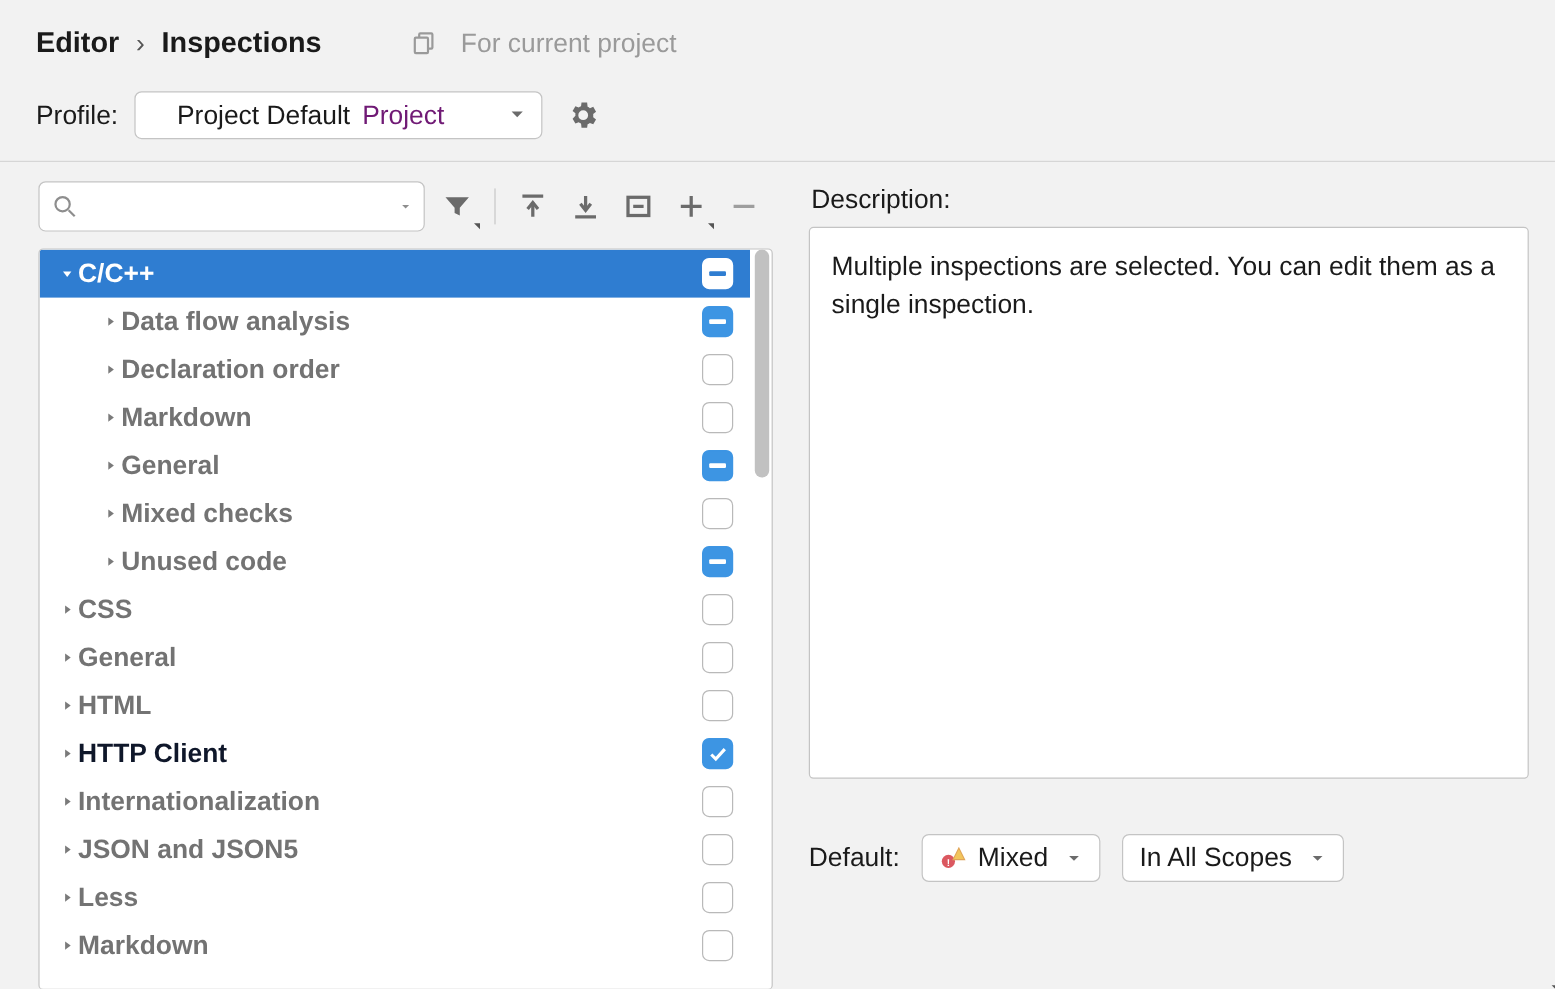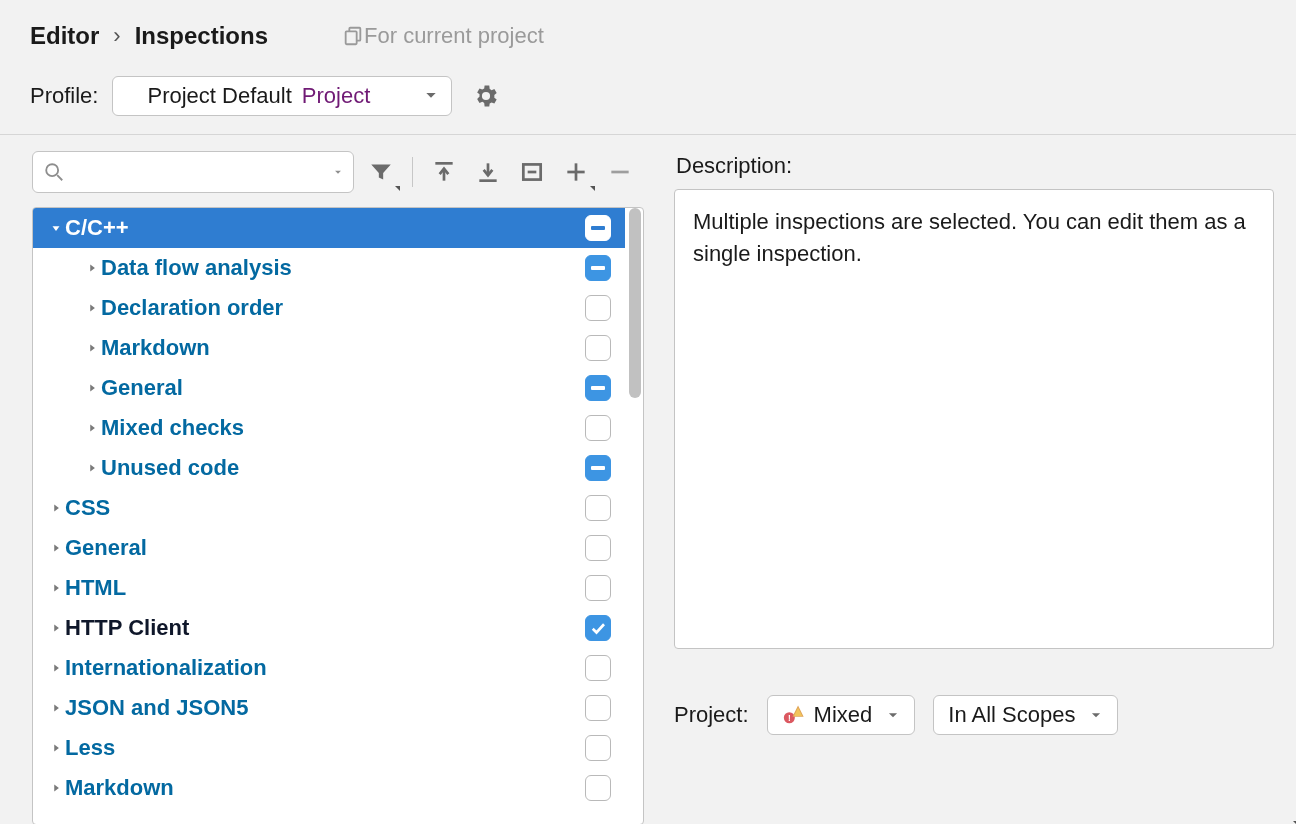--- a/index.html
+++ b/index.html
@@ -16,21 +16,21 @@
   display: flex;
   align-items: center;
   gap: 14px;
   padding: 22px 30px 10px 30px;
 }
 .breadcrumb .crumb { font-weight: 700; font-size: 24px; }
 .breadcrumb .sep { font-weight: 400; color: #555; font-size: 22px; }
 .breadcrumb .scope-tag {
   display: inline-flex;
   align-items: center;
-  gap: 0;
+  gap: 20px;
   color: #9a9a9a;
   font-size: 22px;
   margin-left: 60px;
 }
 .scope-icon svg { display: block; }
 
 .profile-row {
   display: flex;
   align-items: center;
   gap: 14px;
@@ -113,21 +113,21 @@
   font-size:22px;
   font-weight: 700;
   user-select:none;
 }
 .tree-row .twisty {
   width:18px; display:inline-flex; justify-content:center; color:#7a7a7a;
 }
 .tree-row.selected { background:#2f7dd1; color:#fff; }
 .tree-row.selected .twisty { color:#fff; }
 .tree-row .label { flex:1; }
-.tree-row.link .label { color:#0369a1; }
+.tree-row.link .label { color:#737373; }
 .tree-row.normal .label { color:#0f172a; }
 .tree-row.selected .label { color:#fff; }
 
 .depth-0 { padding-left: 14px; }
 .depth-1 { padding-left: 50px; }
 
 .cb {
   width:26px; height:26px; border-radius:6px;
   display:inline-flex; align-items:center; justify-content:center;
   background:#fff; border:1.5px solid #b9b9b9;
@@ -410,21 +410,21 @@
       <div class="scrollbar-track">
         <div class="scrollbar-thumb"></div>
       </div>
     </div>
   </div>
 
   <div class="right-col">
     <div class="desc-label">Description:</div>
     <div class="desc-box">Multiple inspections are selected. You can edit them as a single inspection.</div>
     <div class="severity-row">
-      <span>Project:</span>
+      <span>Default:</span>
       <div class="combo">
         <span class="mixed-icon">
           <svg width="22" height="22" viewBox="0 0 24 24">
             <circle cx="8" cy="15" r="6" fill="#db5860"></circle>
             <text x="8" y="19" font-size="9" fill="#fff" text-anchor="middle" font-weight="700">!</text>
             <path d="M13 4 L22 4 L17.5 13 Z" fill="none" stroke="#e0a458" stroke-width="2" transform="rotate(180 17.5 8.5)"></path>
             <path d="M13 13 L22 13 L17.5 4 Z" fill="#f2c55c"></path>
           </svg>
         </span>
         <span>Mixed</span>

